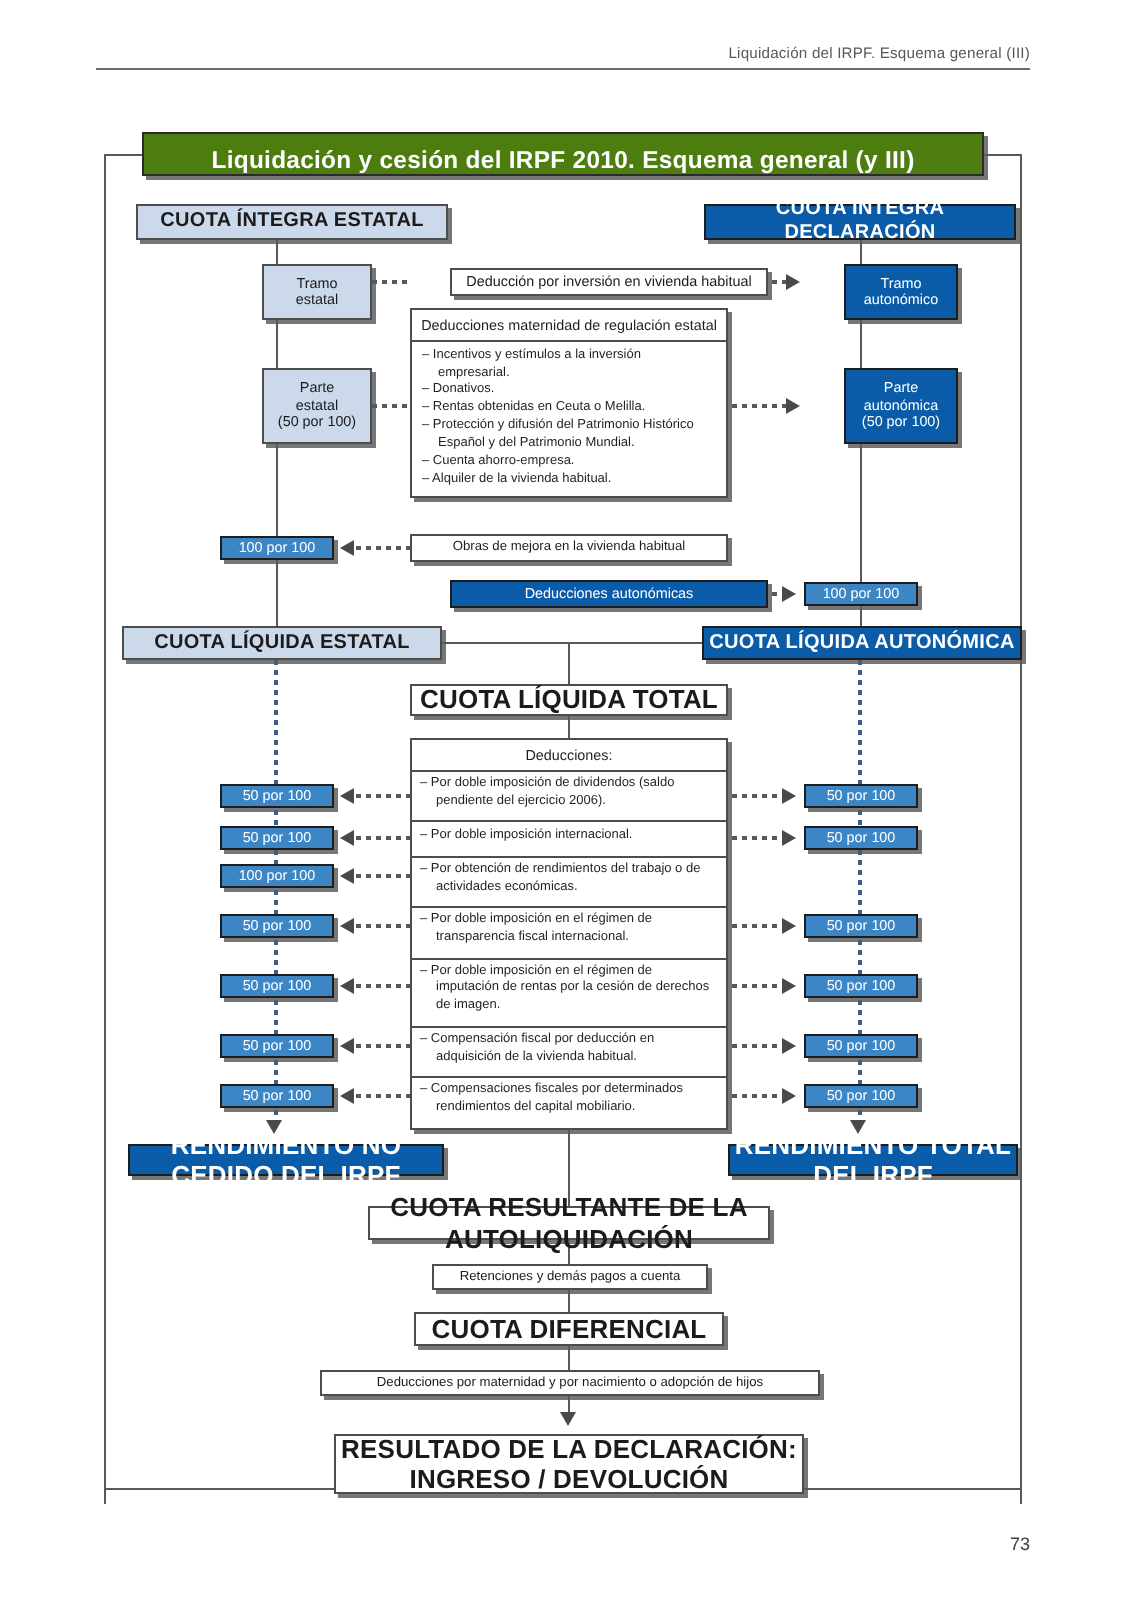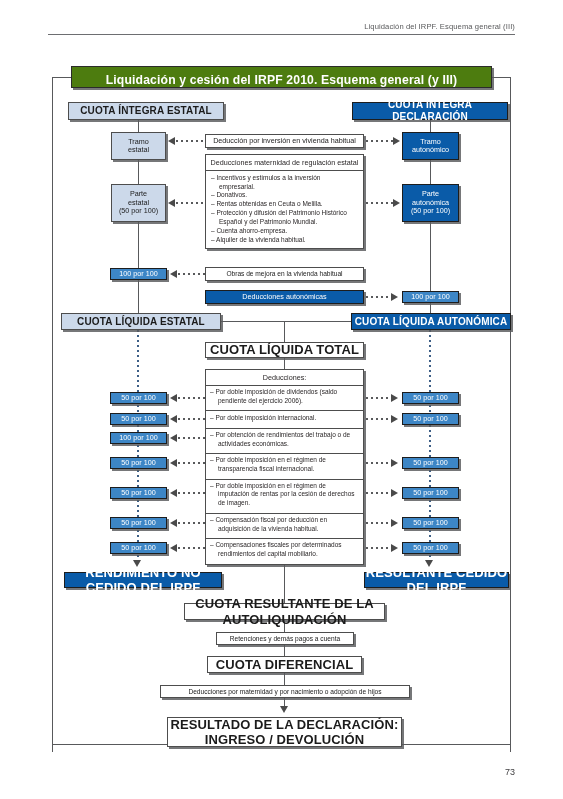--- a/index.html
+++ b/index.html
@@ -74,21 +74,21 @@
     border:1px solid #1d1d1d;
     color:#ffffff;
   }
   .bx-white{
     background:#ffffff;
     border:1px solid #4d4d4d;
     color:#1b1b1b;
   }
   .cap{ font-weight:bold; font-size:10px; letter-spacing:.15px;}
   .cap-sm{ font-weight:bold; font-size:13px; letter-spacing:.1px;}
-  .nrm{ font-size:7.2px; }
+  .nrm{ font-size:7.2px;margin-left:20px; }
   .nrm6{ font-size:6.6px; }
   .pct{ font-size:7.2px; }
 
   
   .vline{ position:absolute; width:1px; background:#58595b; z-index:1;}
   .hline{ position:absolute; height:1px; background:#58595b; z-index:1;}
   .dotv{
     position:absolute; width:2px; z-index:1;
     background-image:linear-gradient(#3d5f86 50%, rgba(255,255,255,0) 0%);
     background-size:2px 5px; background-repeat:repeat-y;
@@ -348,21 +348,21 @@
   <div class="doth" style="left:314px; top:485px; width:26px;"></div>
   <div class="arrow-r" style="left:339px; top:482px;"></div>
 
   <div class="arrow-d" style="left:81px; top:498px;"></div>
   <div class="arrow-d" style="left:373px; top:498px;"></div>
 
   <div class="bx bx-dark cap-sm" style="left:12px; top:510px; width:158px; height:16px;">
     <span>RENDIMIENTO NO CEDIDO DEL IRPF</span>
   </div>
   <div class="bx bx-dark cap-sm" style="left:312px; top:510px; width:145px; height:16px;">
-    <span>RESULTANTE CEDIDO DEL IRPF</span>
+    <span>RENDIMIENTO TOTAL DEL IRPF</span>
   </div>
 
   <div class="vline" style="left:232px; top:498px; height:43px;"></div>
 
   <div class="bx bx-white cap-sm" style="left:132px; top:541px; width:201px; height:17px;">
     <span>CUOTA RESULTANTE DE LA AUTOLIQUIDACIÓN</span>
   </div>
   <div class="vline" style="left:232px; top:558px; height:12px;"></div>
 
   <div class="bx bx-white nrm6" style="left:164px; top:570px; width:138px; height:13px;">

